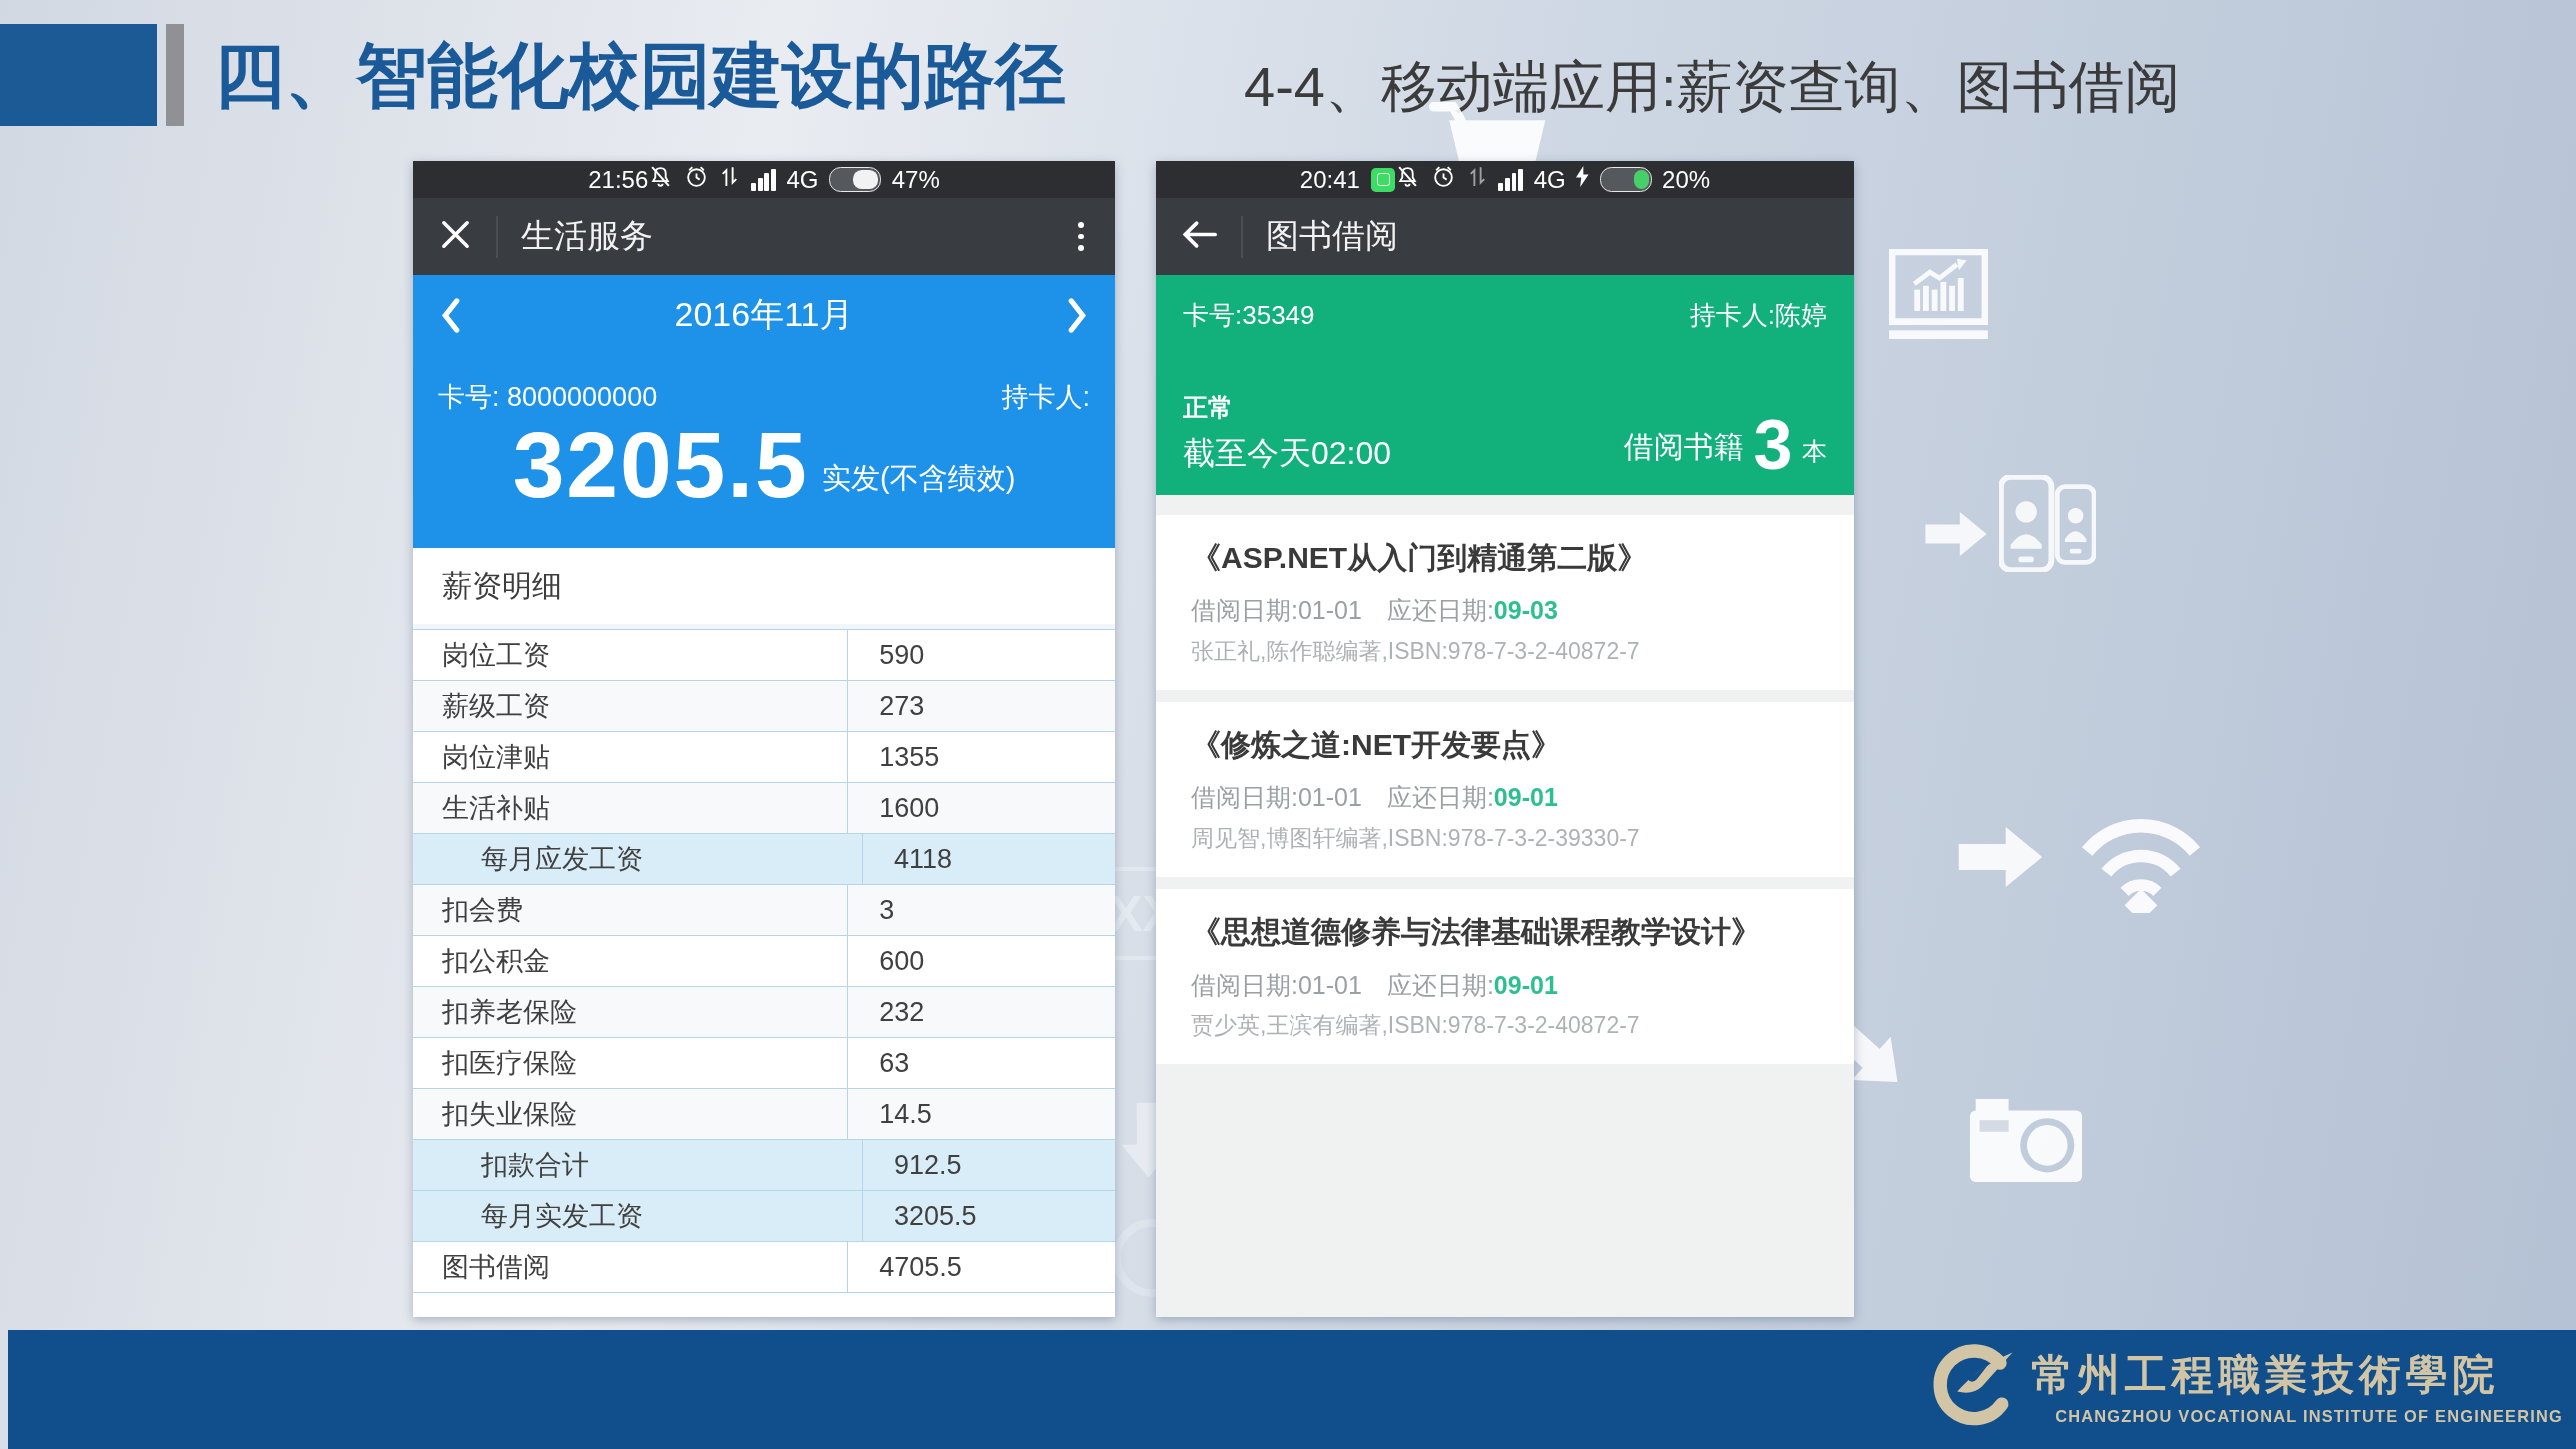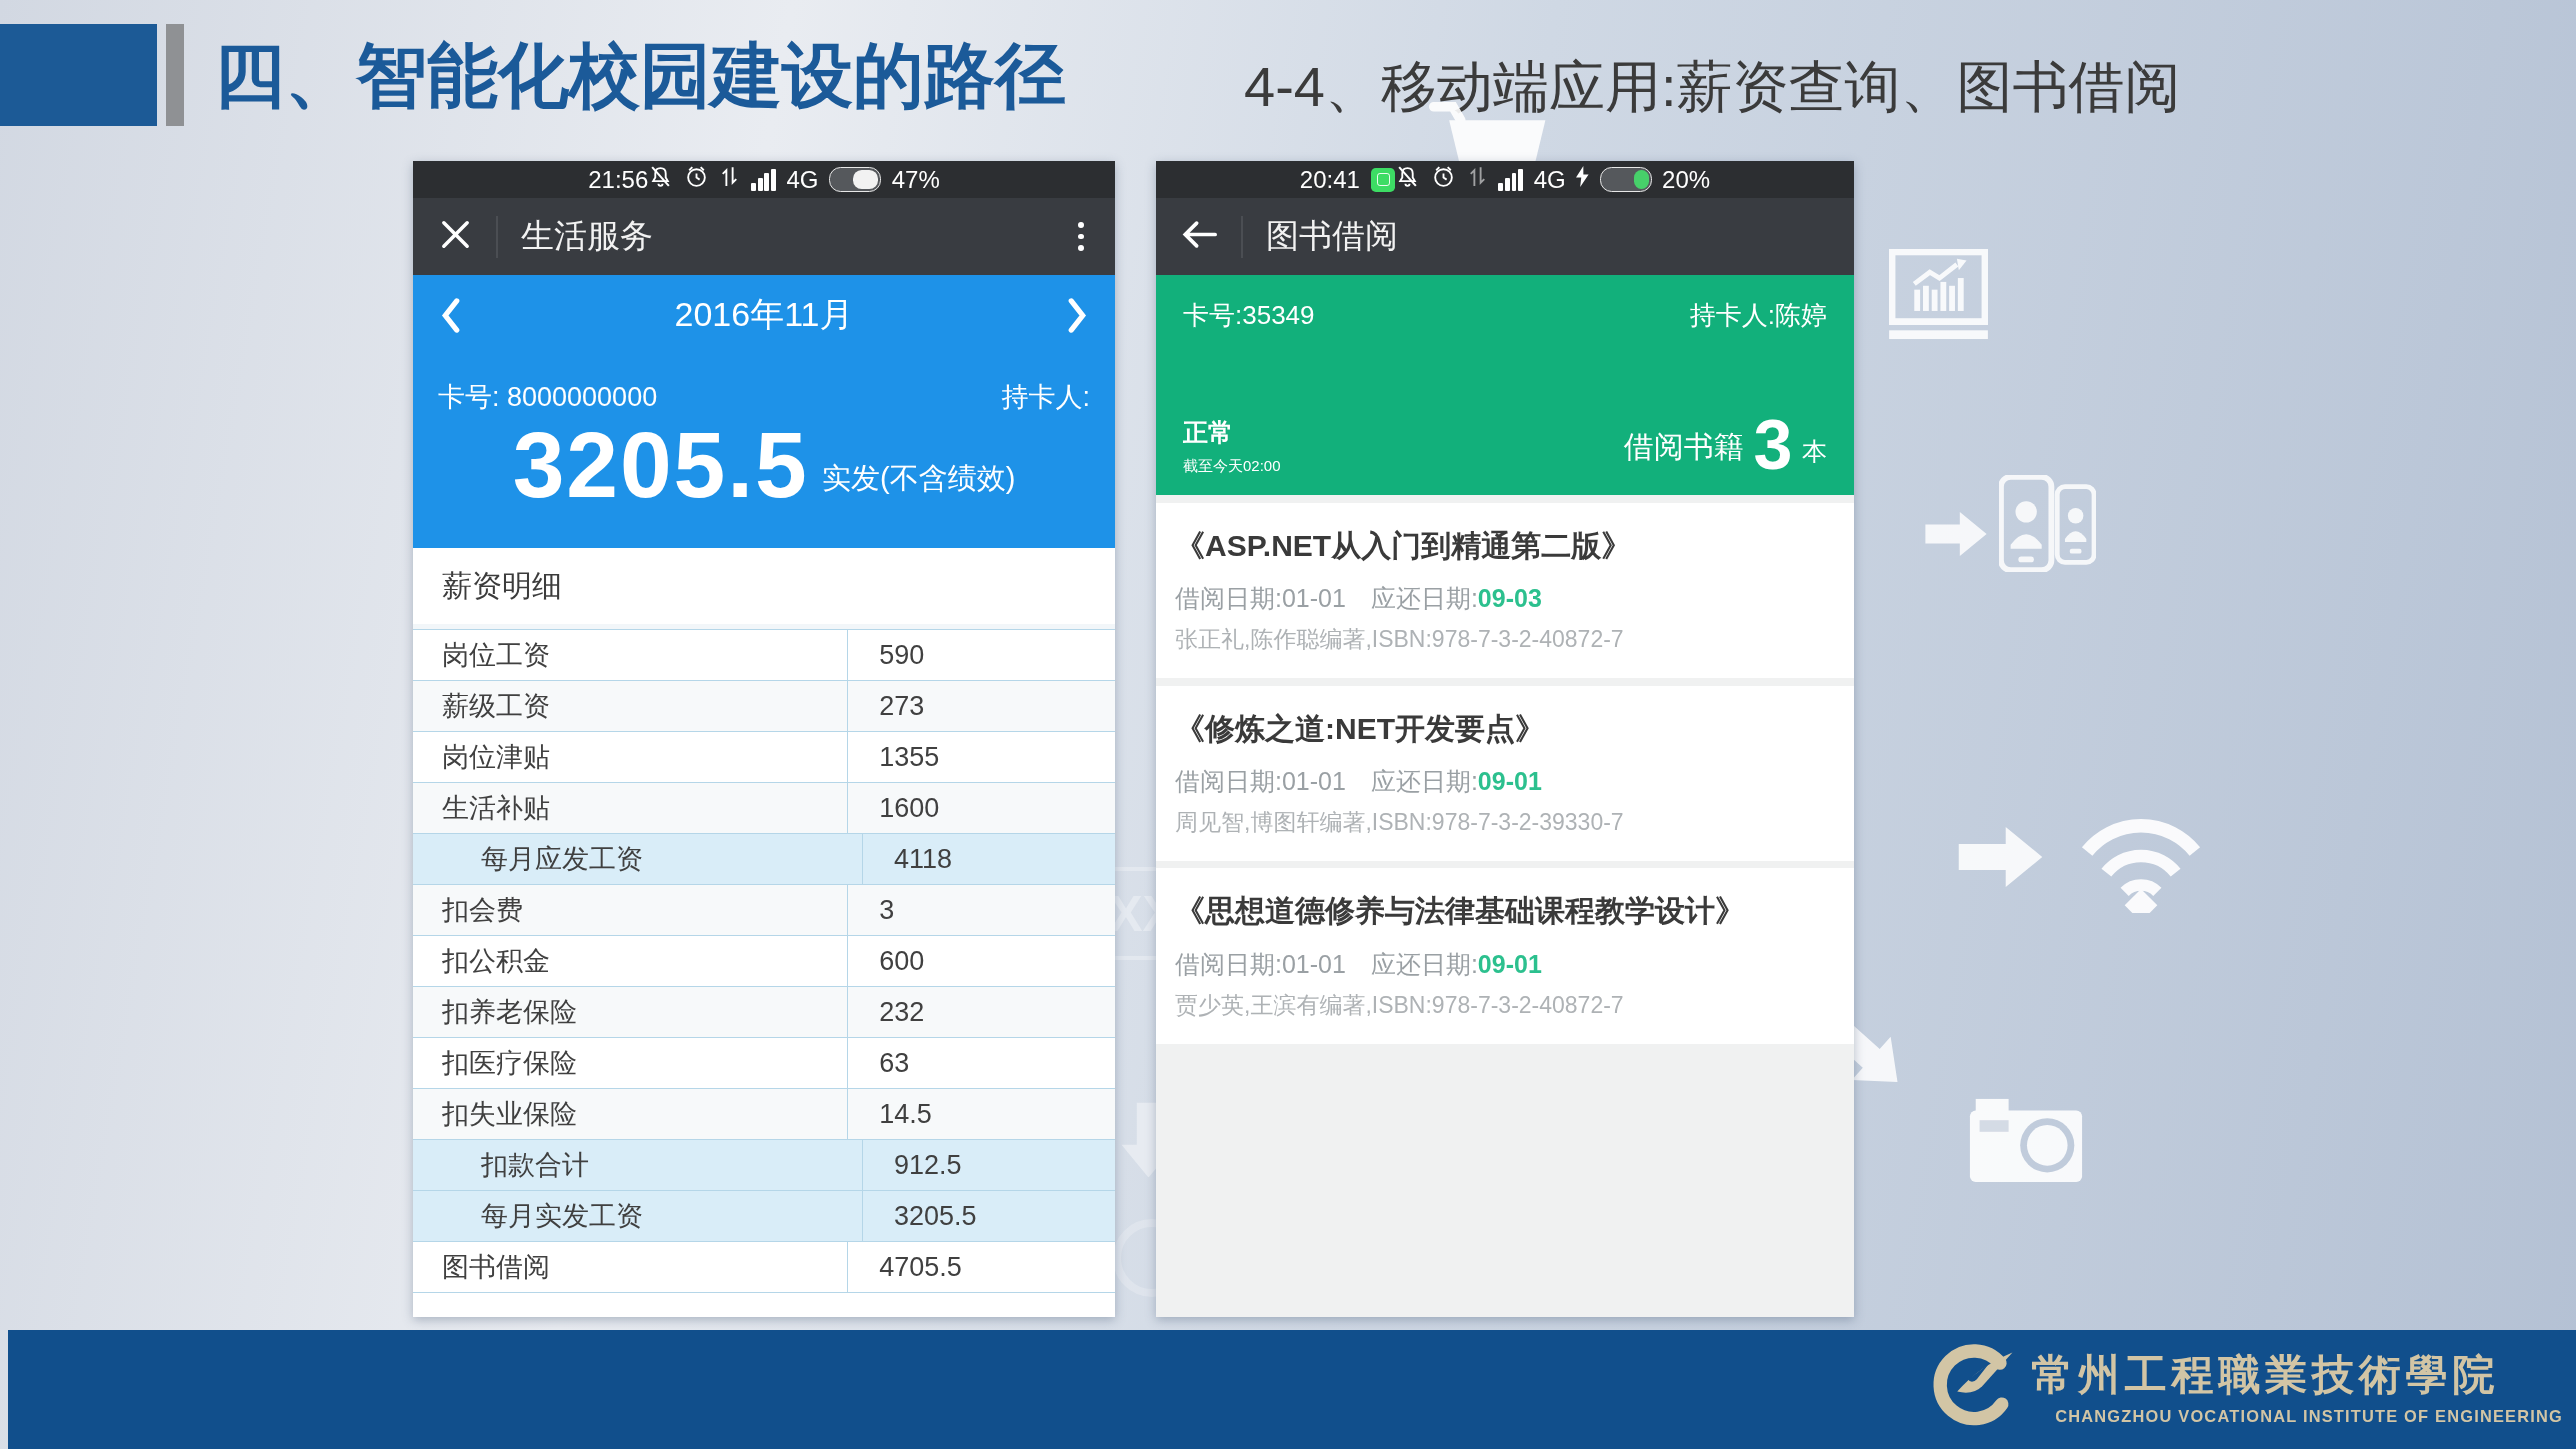--- a/index.html
+++ b/index.html
@@ -59,27 +59,27 @@
   .srow.hl{background:#d9edf8;padding-left:39px;}
   .slabel{width:62%;box-sizing:border-box;border-right:1px solid #b5d6e8;display:flex;align-items:center;
           padding-left:29px;font-size:27px;color:#404040;}
   .svalue{flex:1;display:flex;align-items:center;padding-left:31px;font-size:27px;color:#404040;}
 
   
   .greencard{height:220px;background:#12b07b;color:#fff;position:relative;padding:23px 27px;box-sizing:border-box;}
   .gc-top{display:flex;justify-content:space-between;font-size:26px;}
   .gc-bottom{position:absolute;left:27px;right:27px;bottom:19.3px;display:flex;justify-content:space-between;align-items:flex-end;}
   .gc-status{font-size:25px;font-weight:bold;}
-  .gc-deadline{font-size:15px;margin-top:7.7px;}
+  .gc-deadline{font-size:32px;margin-top:7.7px;}
   .gc-borrow{display:flex;align-items:flex-end;gap:9.7px;}
   .gc-borrow-label{font-size:30px;padding-bottom:7.7px;}
   .gc-count{font-size:70px;font-weight:bold;line-height:.85;}
   .gc-unit{font-size:25px;padding-bottom:7.7px;}
   .booklist{background:#f0f1f1;height:822px;box-sizing:border-box;padding-top:7.7px;}
-  .book{background:#fff;padding:23px 19px;box-sizing:border-box;margin-bottom:7.7px;min-height:119px;}
+  .book{background:#fff;padding:23px 35px;box-sizing:border-box;margin-bottom:7.7px;min-height:119px;margin-top:12px;}
   .book-title{font-size:30px;font-weight:bold;color:#3a3a3a;}
   .book-meta{margin-top:15.5px;font-size:25px;color:#9aa0a4;}
   .book-meta .due{color:#2cc08e;font-weight:bold;}
   .book-isbn{margin-top:8.7px;font-size:23px;color:#aeb2b5;}
 
   
   .footer-band{position:absolute;left:8px;top:1330px;width:2576px;height:120px;background:#114f8c;z-index:3;}
   .logo{position:absolute;right:21px;top:9.7px;display:flex;align-items:center;gap:15.5px;}
   .logo-text-cn{font-family:"DejaVu Serif",serif;font-size:42px;font-weight:bold;color:#d2c5a5;letter-spacing:4.8px;white-space:nowrap;}
   .logo-text-en{font-size:16.4px;font-weight:bold;color:#d2c5a5;letter-spacing:1.2px;margin-top:3.9px;white-space:nowrap;margin-left:24px;}

